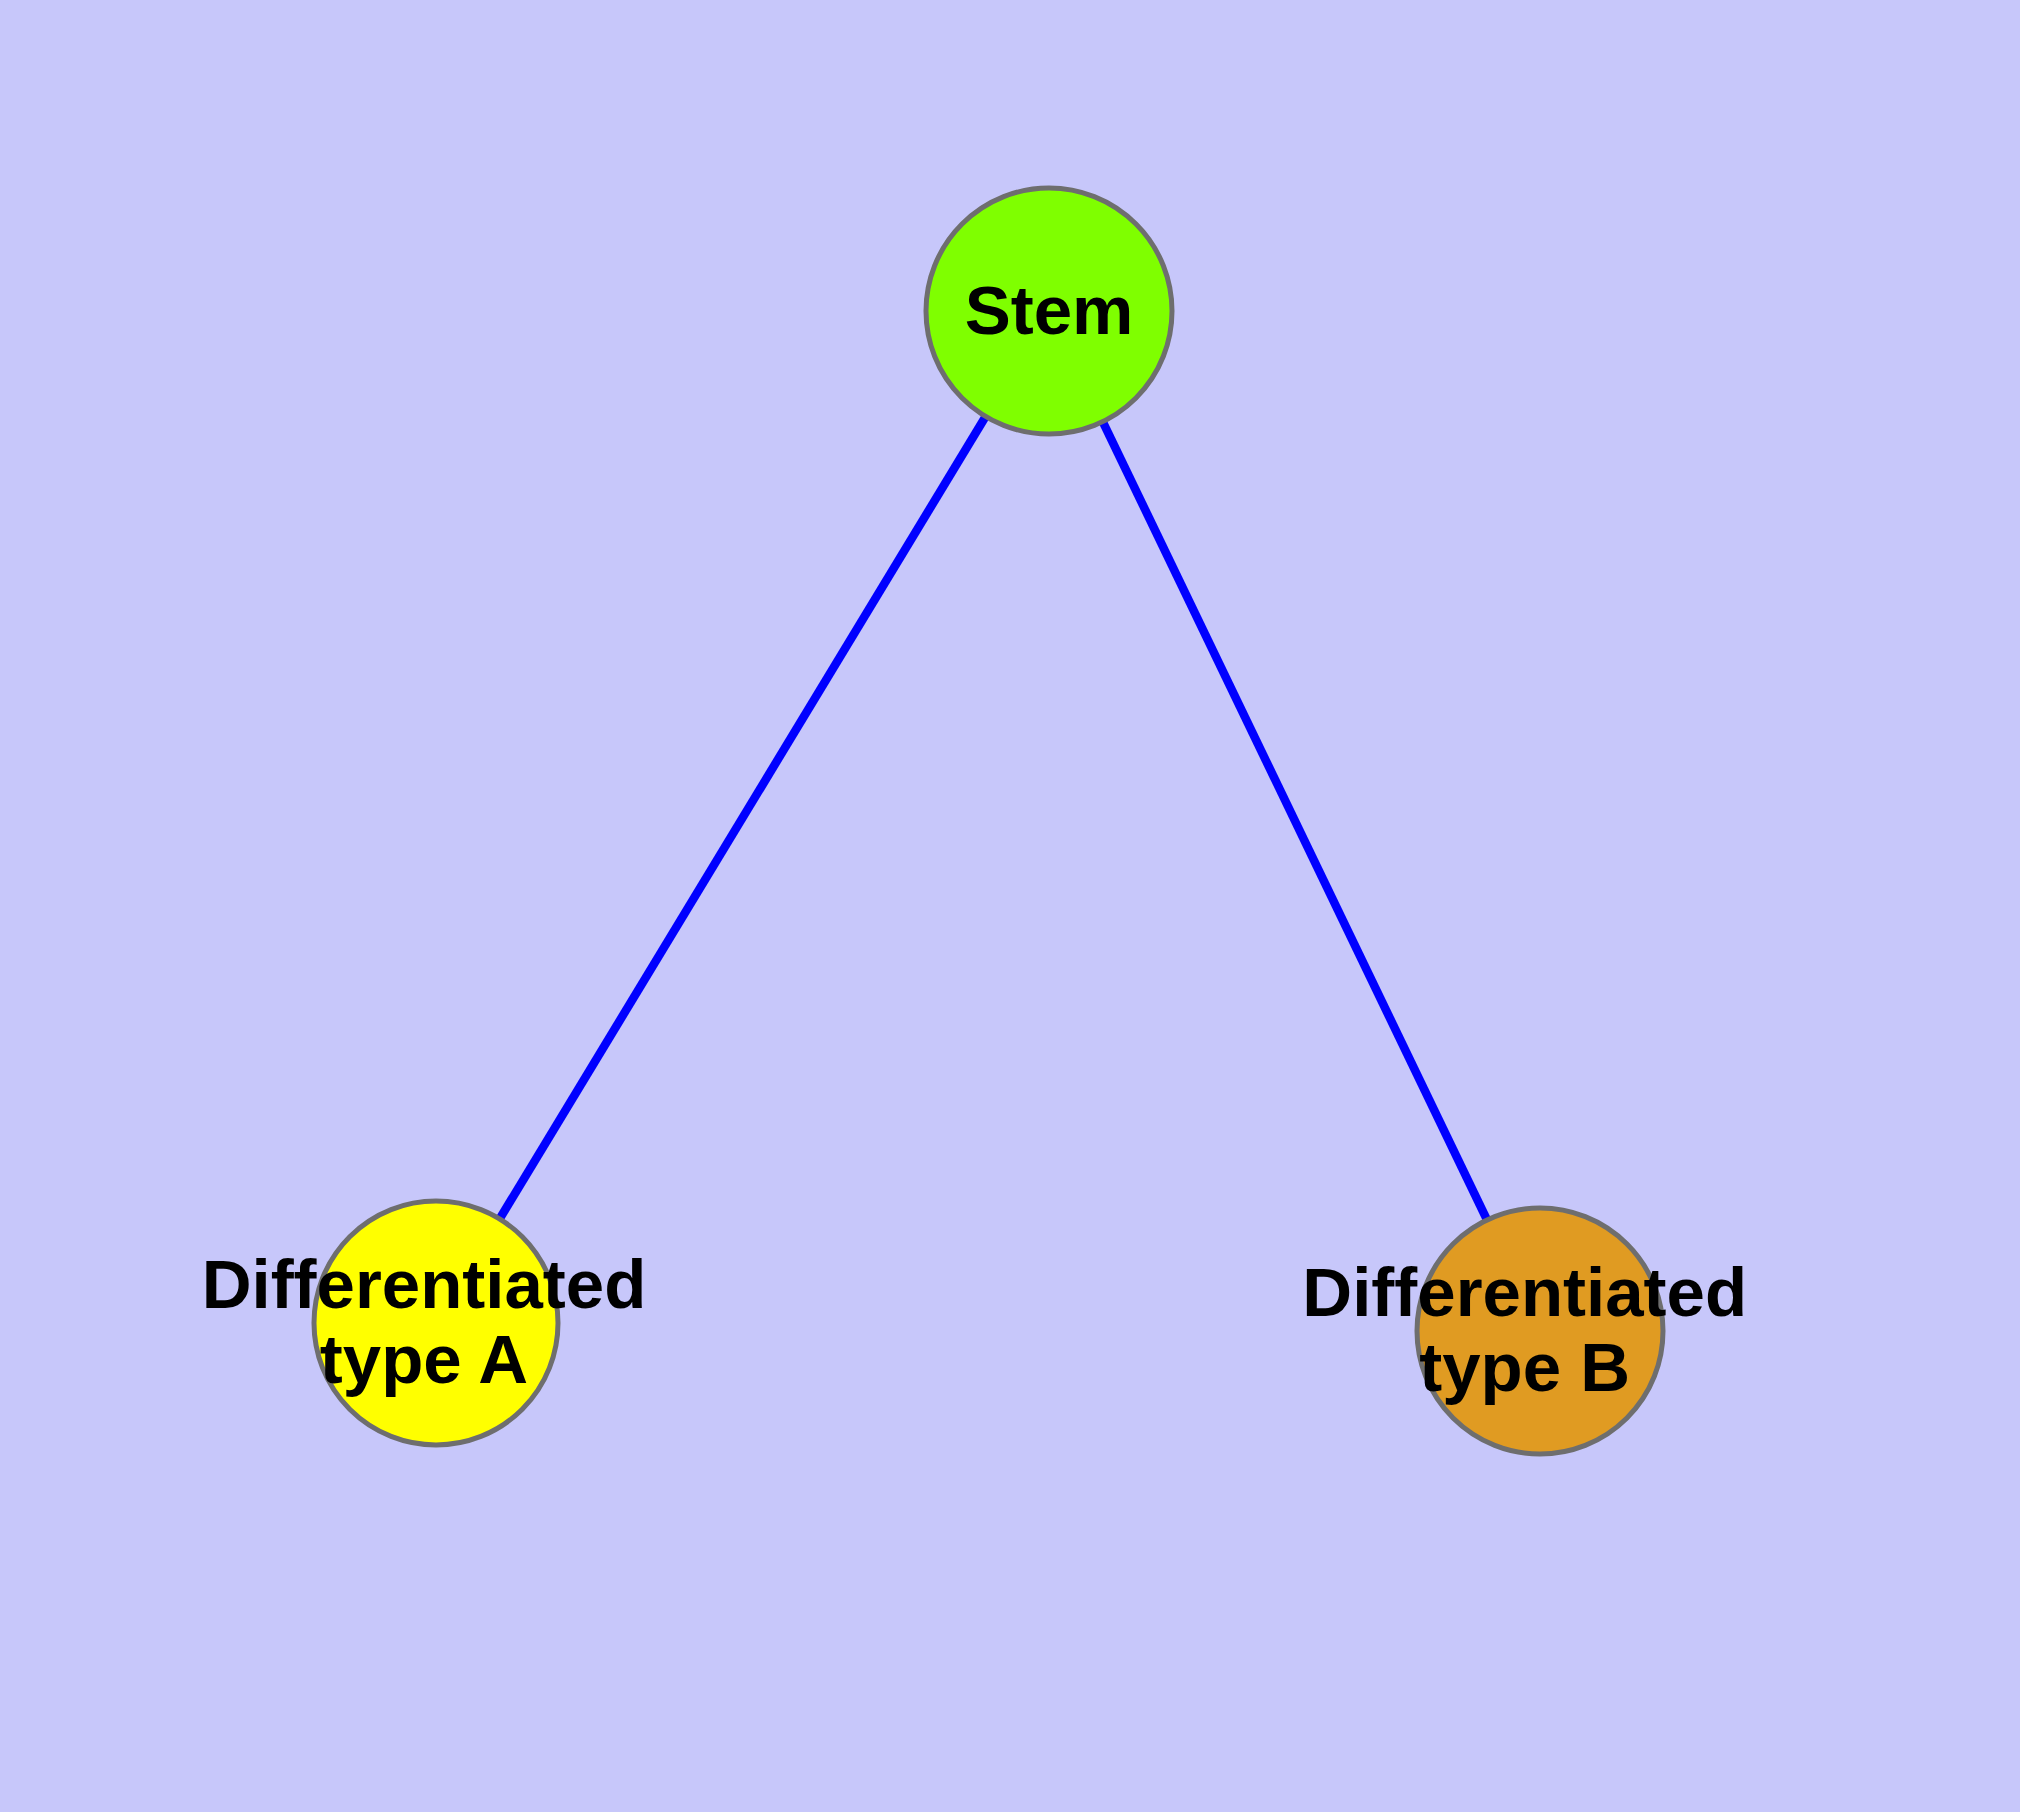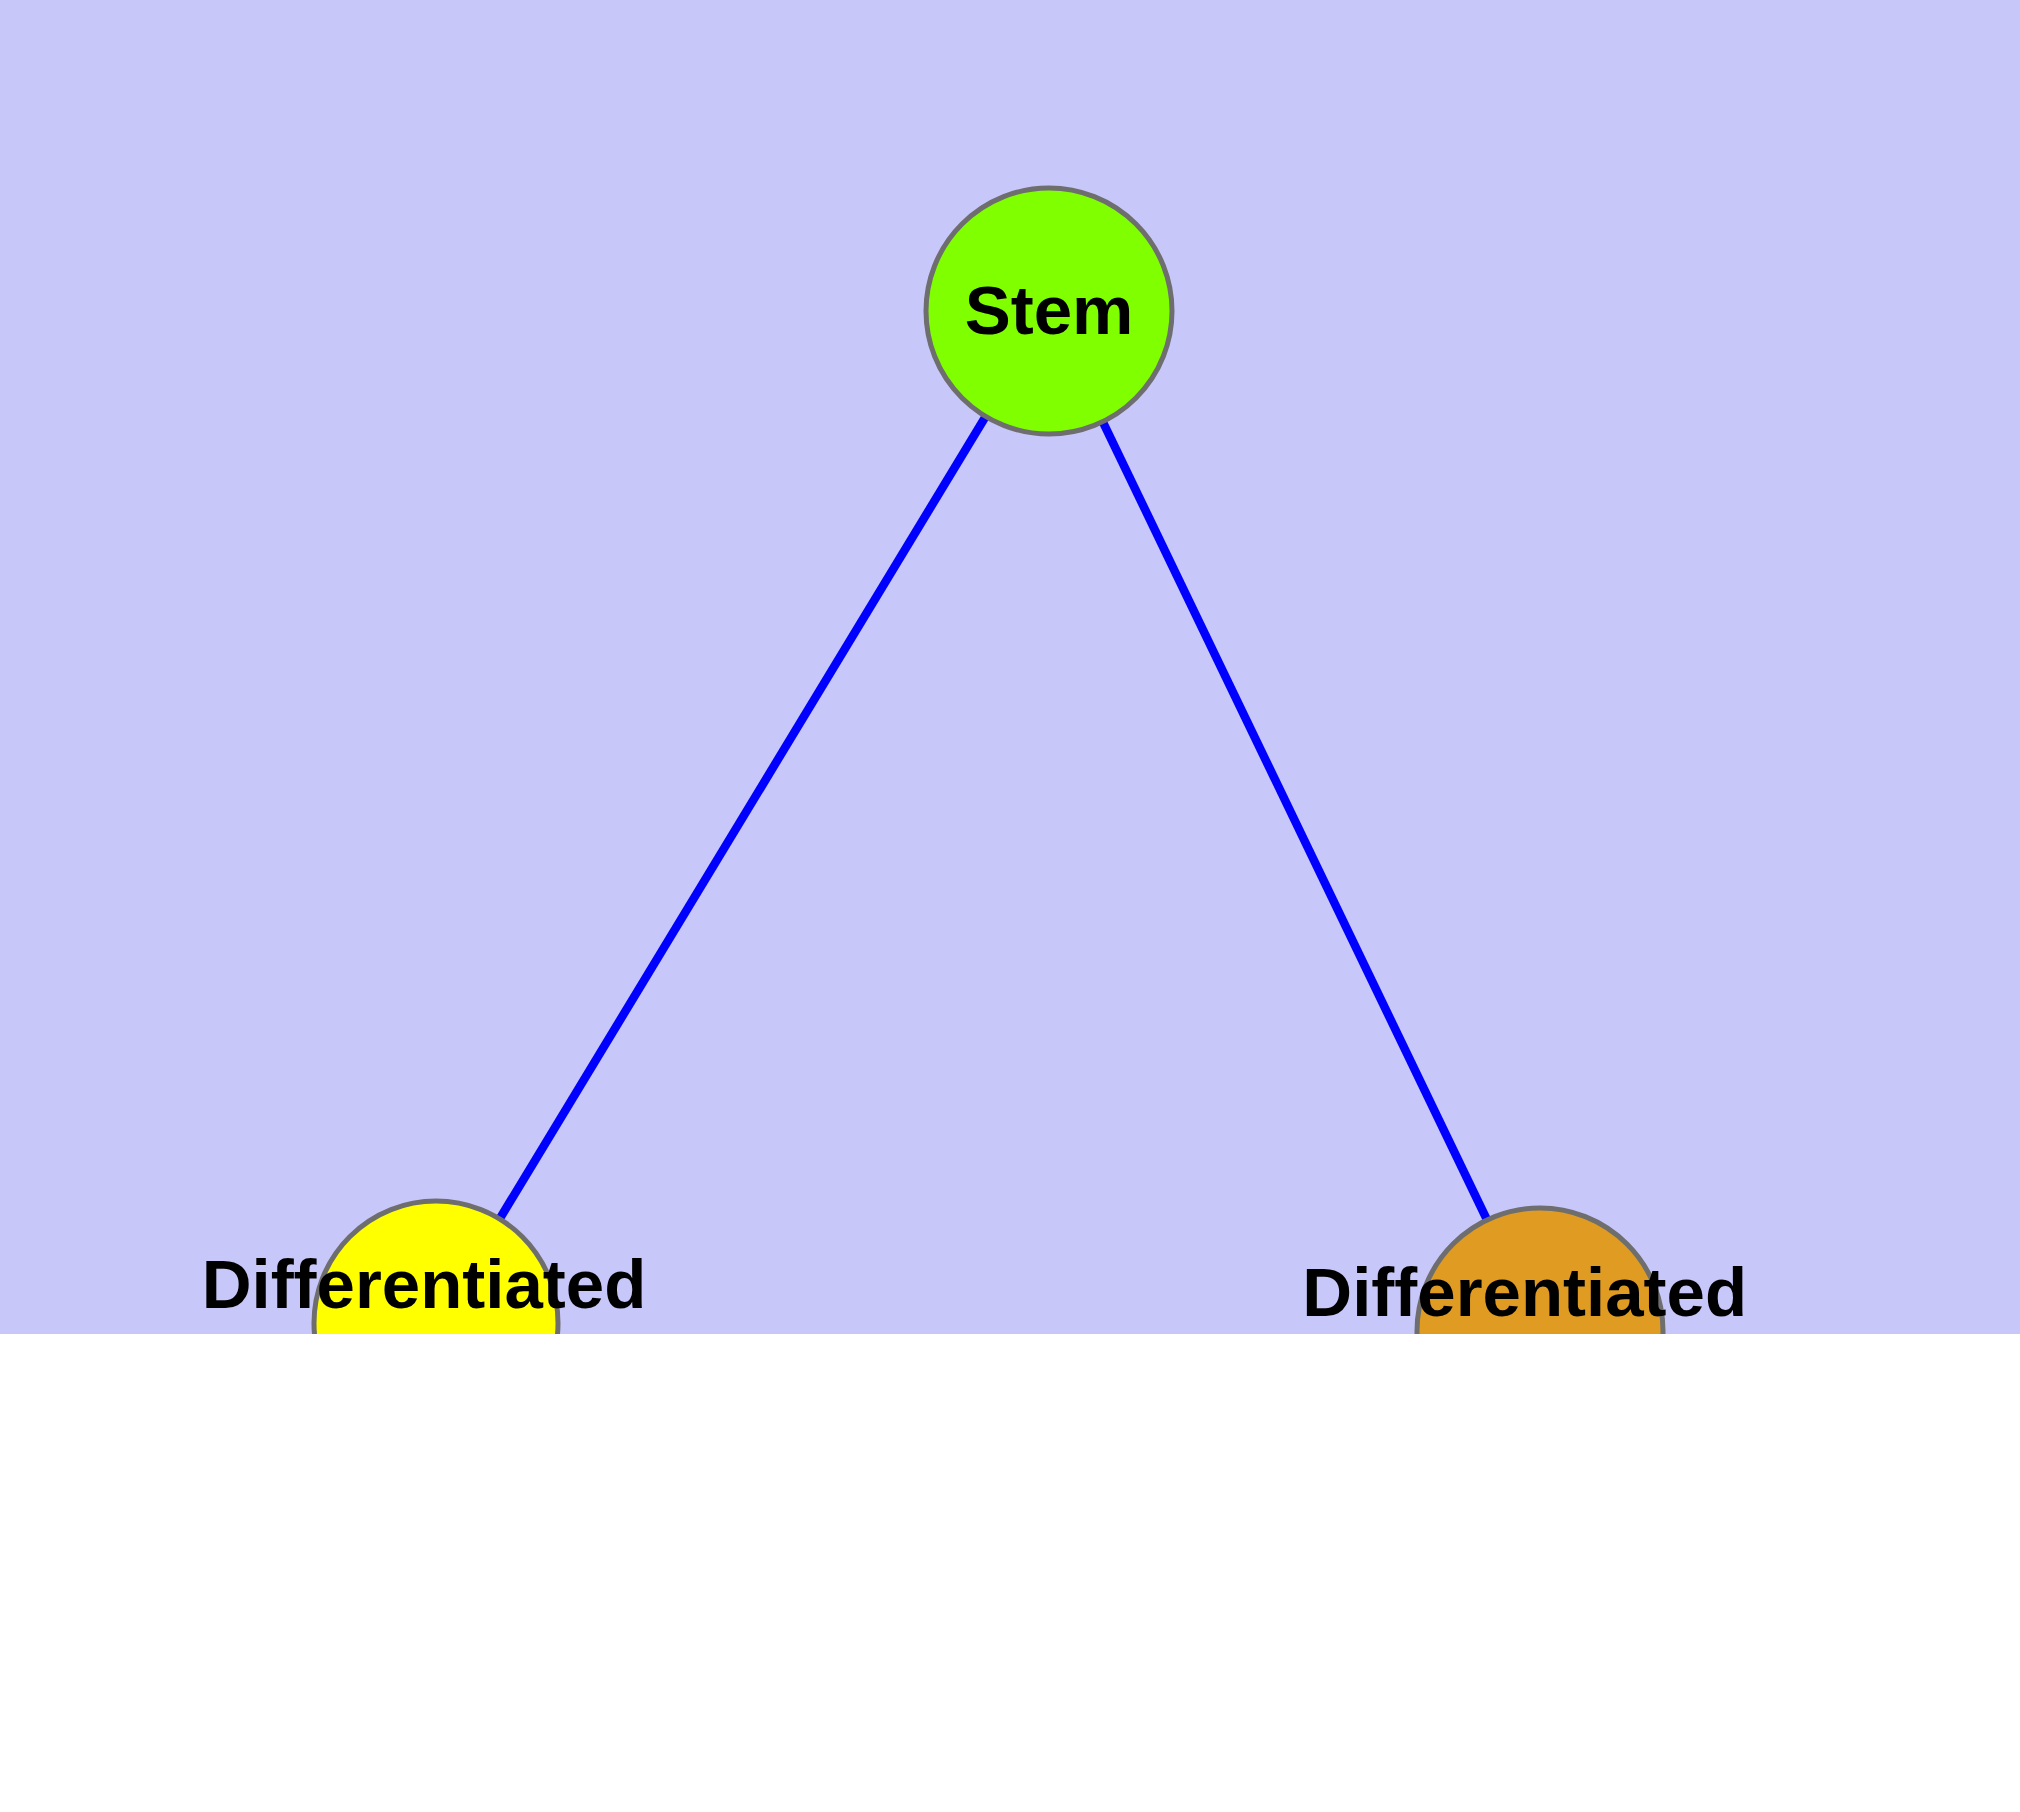--- a/index.html
+++ b/index.html
@@ -53,21 +53,21 @@
     text-align: center;
     color: #000000;
     font-weight: bold;
     line-height: 1.08;
     pointer-events: none;
   }
 </style>
 </head>
 <body>
 
-<div id="canvas" style="width: 2021px; height: 1334px;">
+<div id="canvas" style="width: 2021px; height: 1812px;">
 
   <div id="graph-background" style="background: rgb(199, 199, 250);"></div>
 
   <svg id="edge-layer" viewBox="0 0 2384 2138" preserveAspectRatio="none" aria-hidden="true" style="width: 2021px; height: 1812px;">
       <line x1="1238" y1="367" x2="515" y2="1561" stroke="#0000ff" stroke-width="10" stroke-linecap="butt"></line>
       <line x1="1238" y1="367" x2="1817" y2="1570" stroke="#0000ff" stroke-width="10" stroke-linecap="butt"></line>
     </svg>
 
   <div id="node-layer" style="width: 2021px; height: 1812px;">
       <div class="node" style="left: 1049px; top: 311px; width: 251px; height: 251px; background: rgb(127, 255, 0); border: 5.1px solid rgb(110, 110, 110);"></div>

